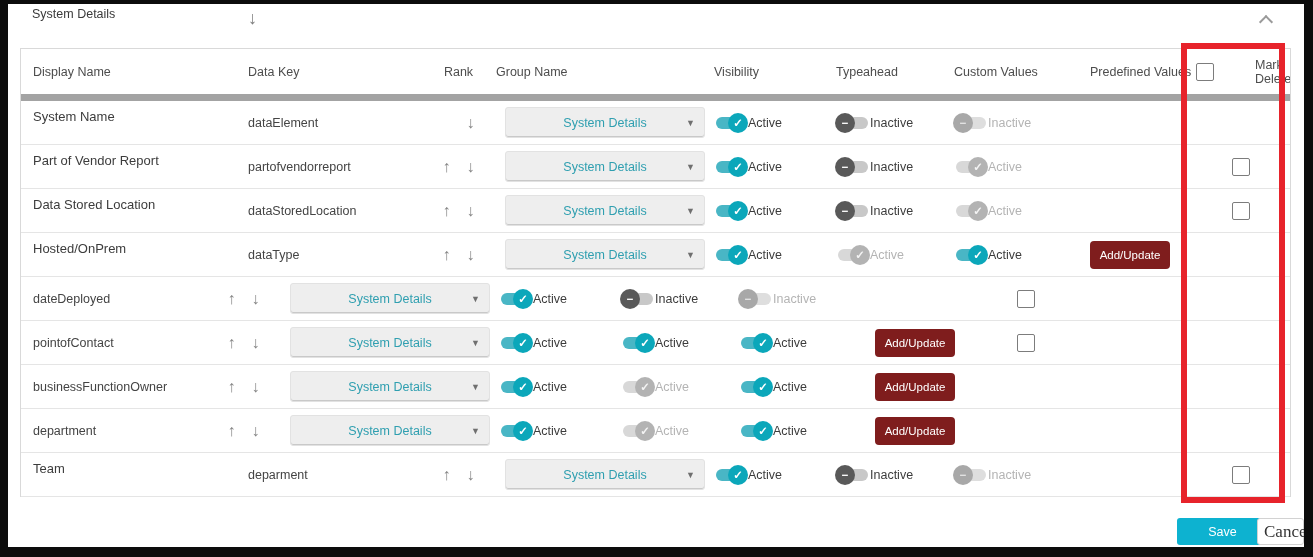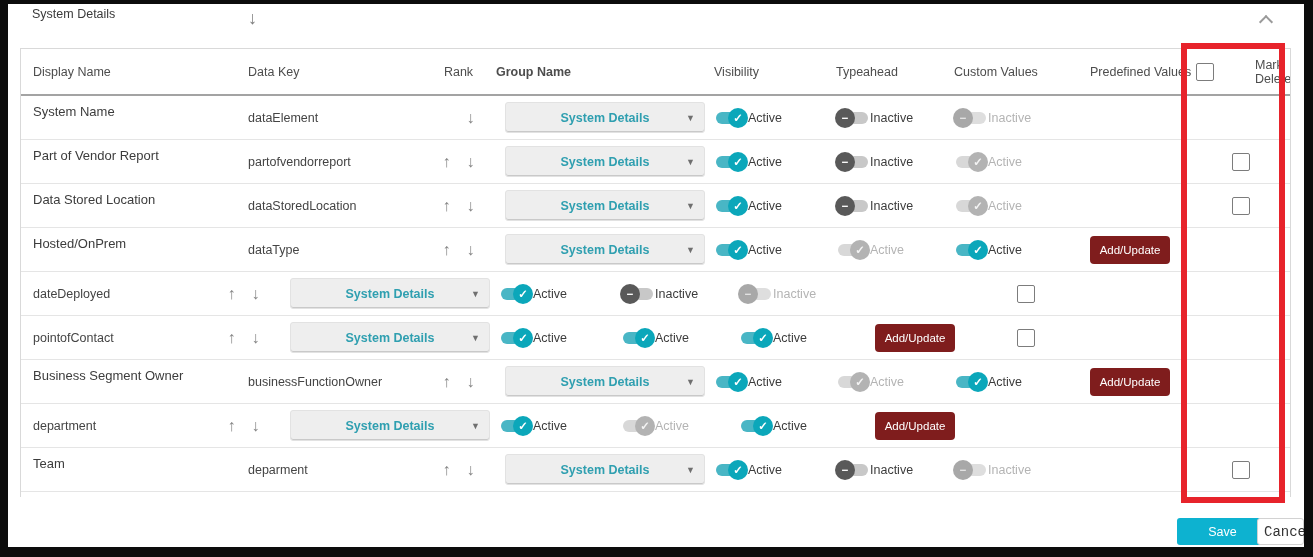--- a/index.html
+++ b/index.html
@@ -19,28 +19,28 @@
   .collapse-chevron::before{
     content:"";position:absolute;left:1px;top:3px;width:8px;height:8px;
     border-top:2px solid #9a9a9a;border-right:2px solid #9a9a9a;transform:rotate(-45deg);
   }
   
   .table{
     position:absolute;left:20px;top:48px;width:1271px;height:449px;
     border:1px solid #d9d9d9;border-bottom:none;background:#fff;
     overflow:hidden;z-index:2;box-sizing:border-box;
   }
-  .thead{display:flex;align-items:center;height:45px;border-bottom:2px solid #a3a3a3;
+  .thead{display:flex;align-items:center;height:45px;border-bottom:7px solid #a3a3a3;
     font-size:12.5px;color:#4d4d4d;background:#fff;}
   .row{display:flex;align-items:center;height:43px;border-bottom:1px solid #e5e5e5;background:#fff;}
   .c{box-sizing:border-box;flex:none;display:flex;align-items:center;}
   .c1{width:215px;padding-left:12px;}
   .c2{width:185px;padding-left:12px;}
   .c3{width:75px;justify-content:center;}
-  .c4{width:218px;justify-content:center;font-weight:bold;}
+  .c4{width:218px;justify-content:center;}
   .c5{width:122px;}
   .c6{width:118px;}
   .c7{width:128px;}
   .c8{width:110px;padding-left:8px;}
   .c9{width:98px;justify-content:center;gap:32px;}
   .thead .c9{justify-content:flex-start;padding-left:4px;}
   .row .c1{align-self:flex-start;padding-top:8px;}
   .name-text{font-size:13px;color:#3c3c3c;}
   .key-text{font-size:12.5px;color:#444444;}
   
@@ -90,22 +90,22 @@
     border:6px solid #e7232b;box-sizing:border-box;pointer-events:none;
   }
   
   .save-btn{
     position:absolute;left:1177px;top:518px;width:91px;height:27px;z-index:5;
     background:#0db2d0;color:#fff;border:none;border-radius:3px;font-size:12.5px;
     font-family:"Liberation Sans",sans-serif;cursor:pointer;
   }
   .cancel-btn{
     position:absolute;left:1257px;top:518px;width:47px;height:27px;z-index:5;
-    background:#ffffff;color:#333;border:1px solid #d2d2d2;border-radius:3px;font-size:14px;
-    font-family:Liberation Mono, monospace;cursor:pointer;
+    background:#ffffff;color:#333;border:1px solid #d2d2d2;border-radius:3px;font-size:17px;
+    font-family:Liberation Serif, serif;cursor:pointer;
   }
 </style>
 </head>
 <body>
 
 <div class="group-label">System Details</div>
 <div class="top-move-down">↓</div>
 <div class="collapse-chevron"></div>
 
 <div class="table">
@@ -412,23 +412,20 @@
           </div>
         </div>
         <div class="c c8">
           <button class="addupd">Add/Update</button>
         </div>
         <div class="c c9">
           <span class="cbx"></span>
         </div>
       </div>
       <div class="row">
-        <div class="c c1">
-          <span class="name-text">Business Segment Owner</span>
-        </div>
         <div class="c c2">
           <span class="key-text">businessFunctionOwner</span>
         </div>
         <div class="c c3">
           <span class="rank-arrow">↑</span>
           <span class="rank-gap"></span>
           <span class="rank-arrow">↓</span>
         </div>
         <div class="c c4">
           <div class="gselect">

